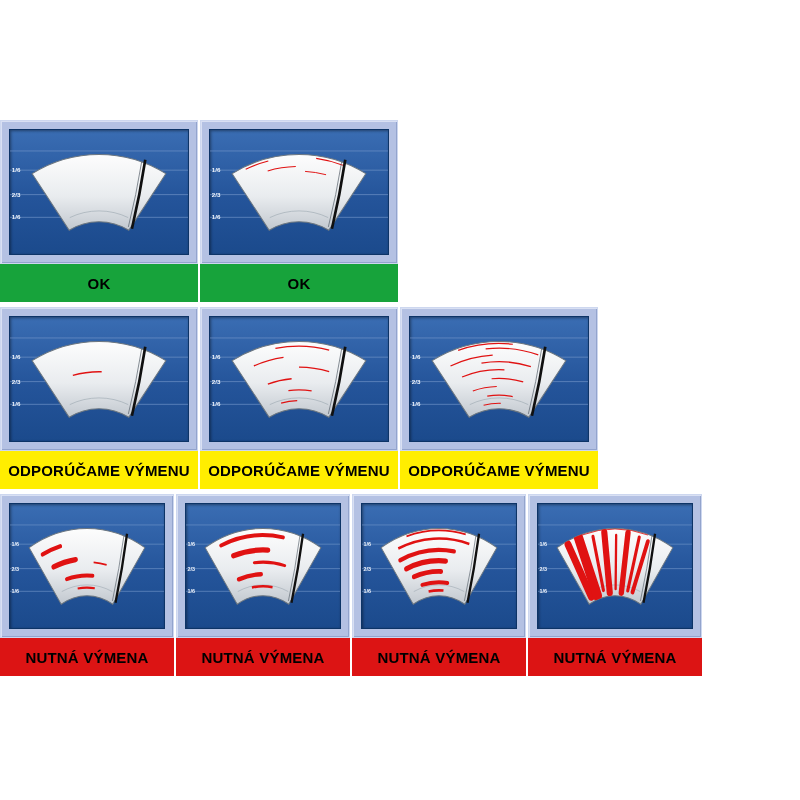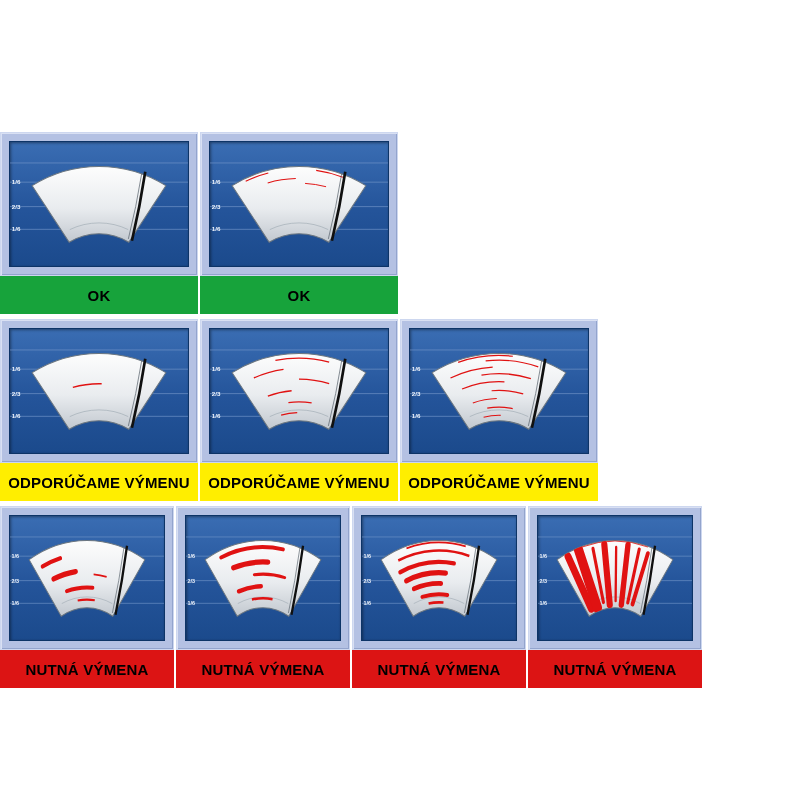--- a/index.html
+++ b/index.html
@@ -1,17 +1,17 @@
 <!DOCTYPE html>
 <html><head>
 <meta charset="utf-8">
 <style>
   * { margin:0; padding:0; box-sizing:border-box; }
   html,body { width:800px; height:800px; background:#ffffff; font-family:"Liberation Sans",sans-serif; overflow:hidden; }
-  .board { position:relative; padding-top:120px; width:704px;margin-top:12px; }
+  .board { position:relative; padding-top:120px; width:704px; }
   .row { display:flex; margin-bottom:5px; }
   .cell { width:198px; margin-right:2px; display:flex; flex-direction:column; }
   .frame {
     height:144px; background:#b4c1e3; padding:8px;
     border:1px solid #cdd7ef;
     box-shadow: inset 1px 1px 0 #d9e0f3, inset -1px -1px 0 #93a4cd;
   }
   .panel {
     width:100%; height:100%;
     background:linear-gradient(180deg,#3a6db3 0%,#24549a 55%,#1b4a8c 100%);

